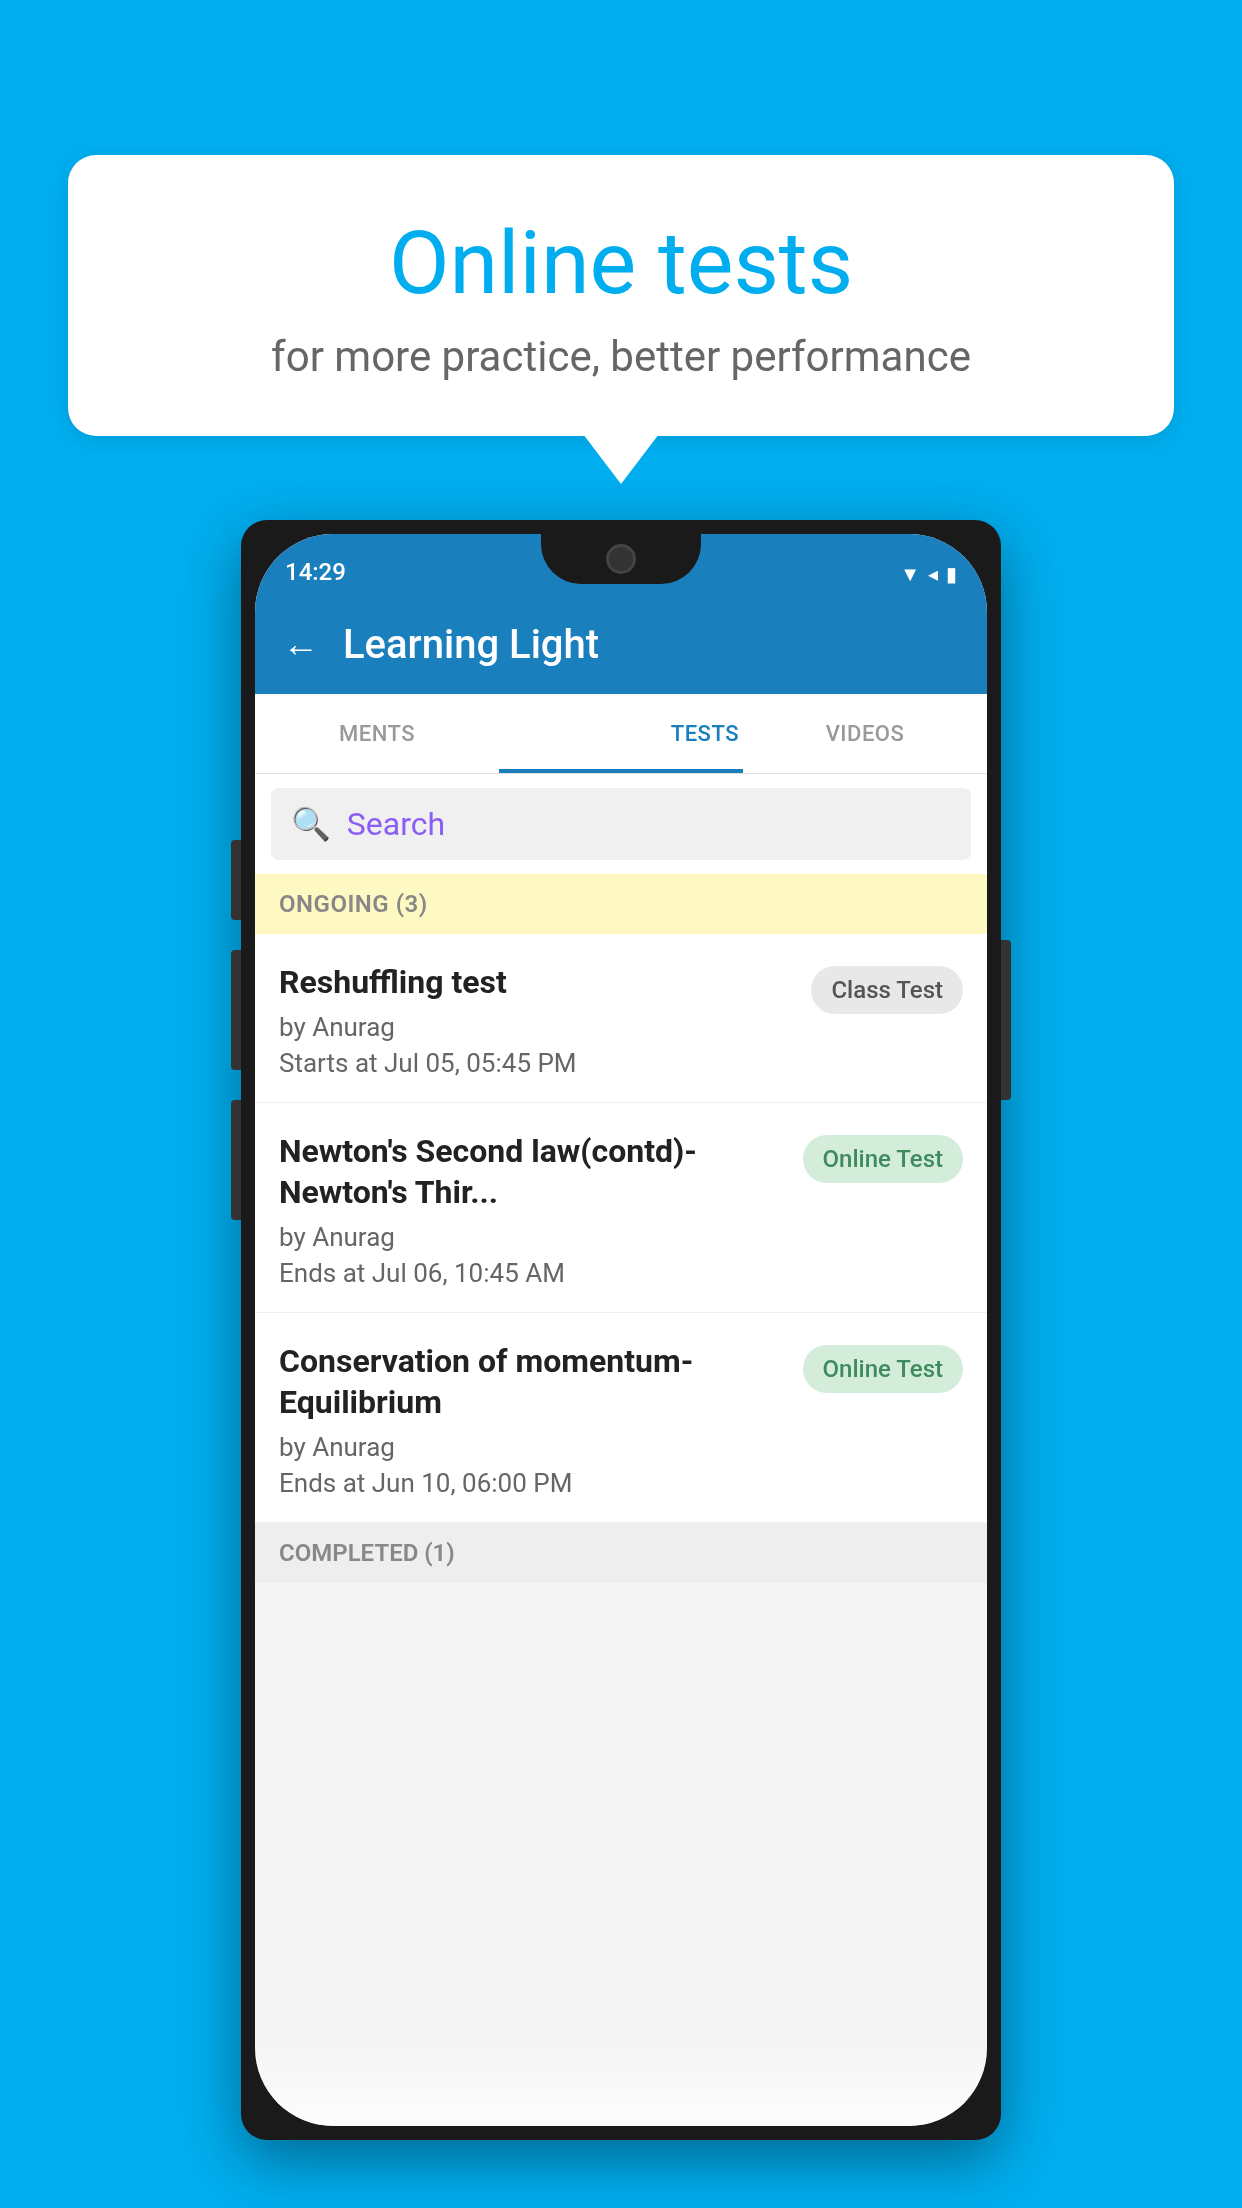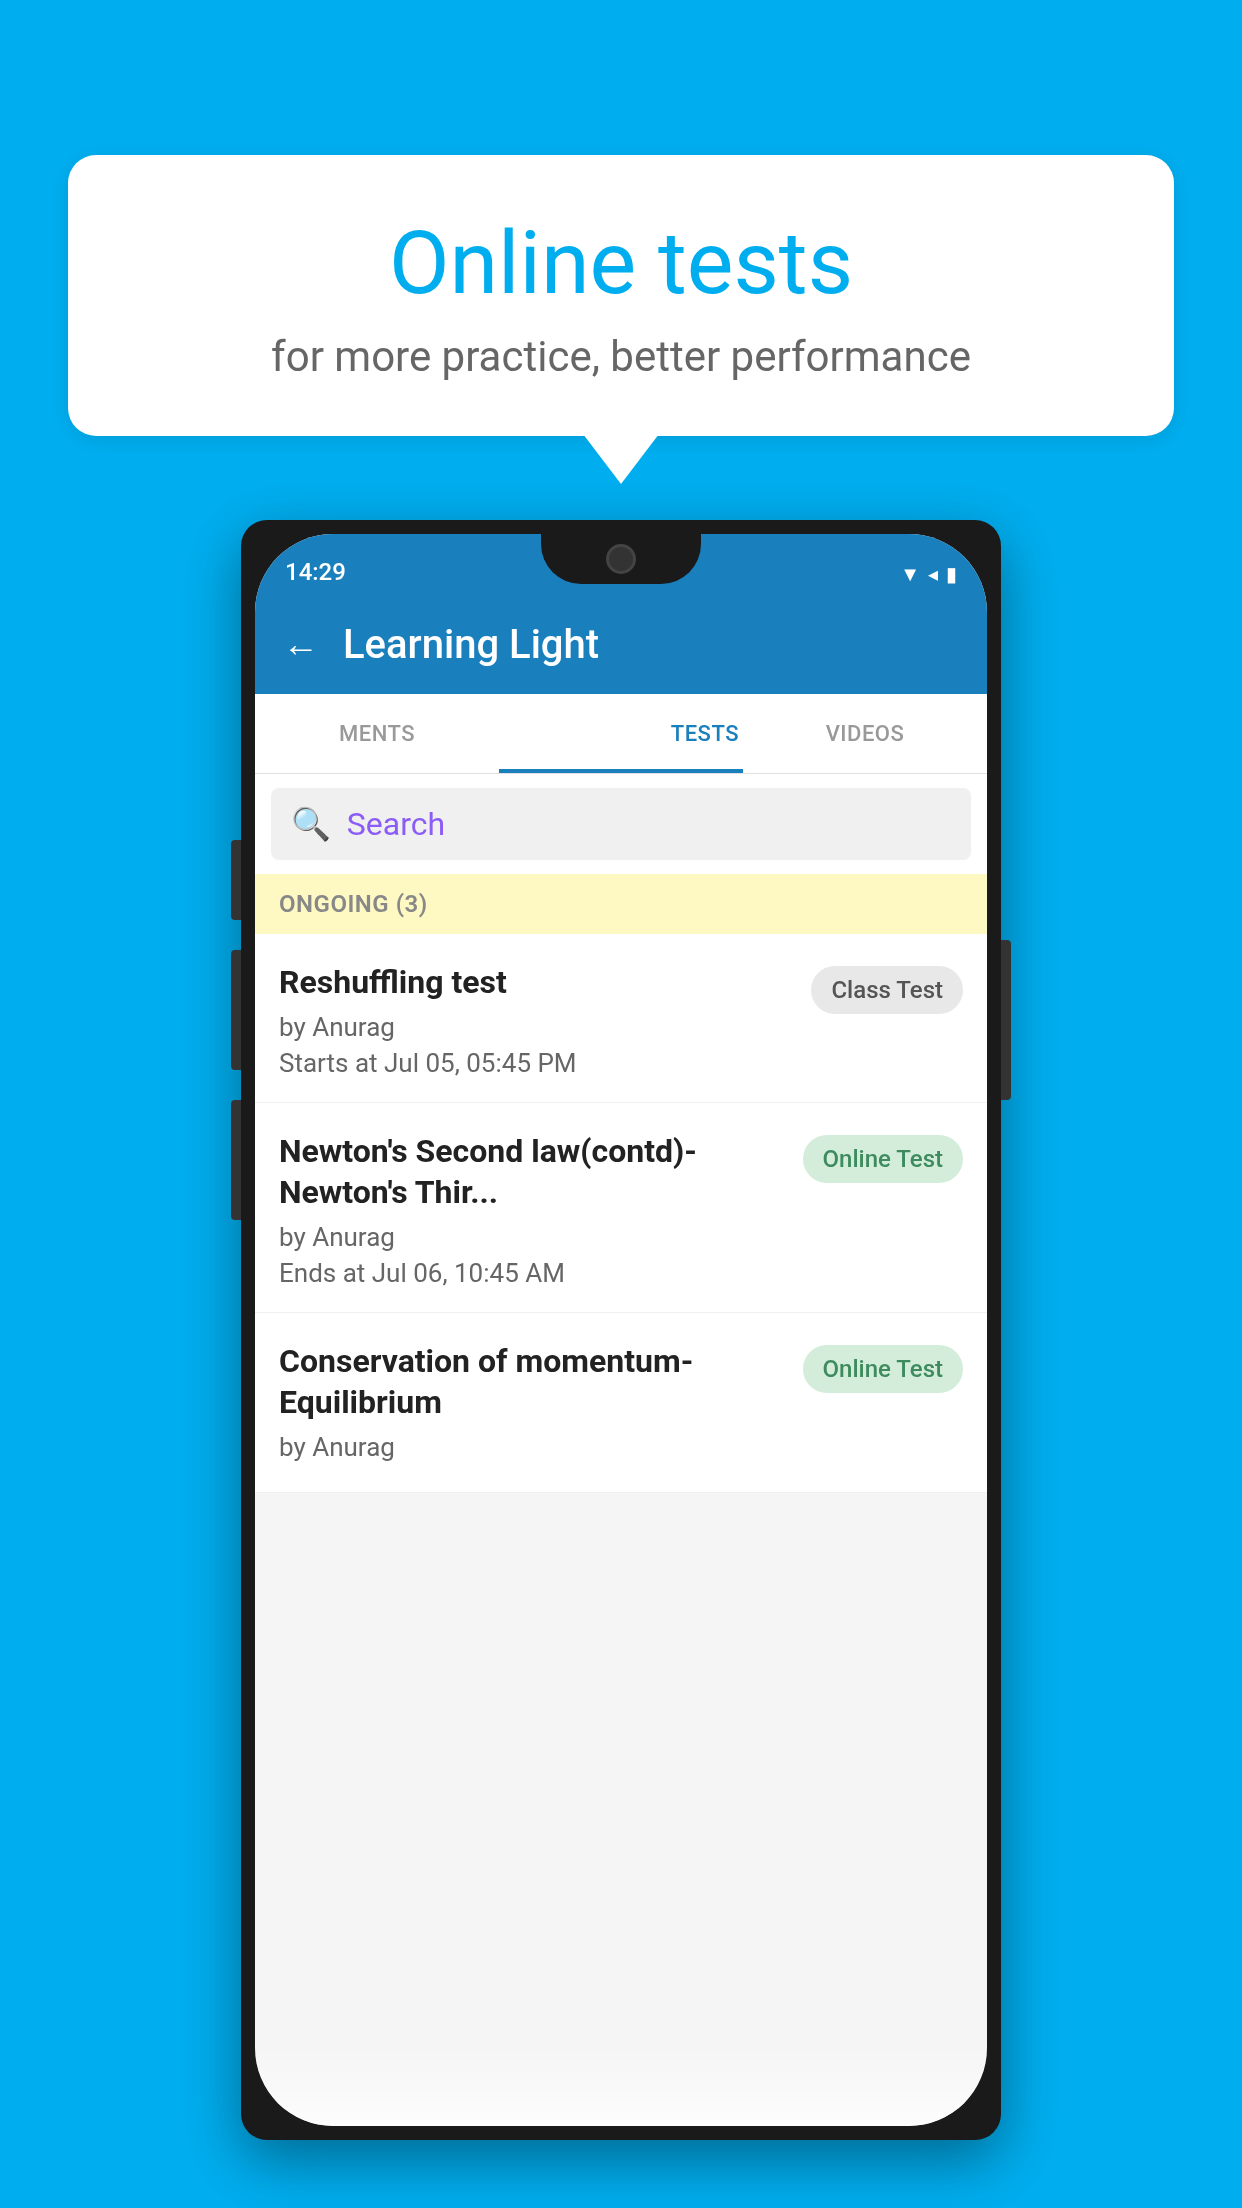--- a/index.html
+++ b/index.html
@@ -445,24 +445,28 @@
             <div class="test-author">by Anurag</div>
             <div class="test-date">Ends at  Jul 06, 10:45 AM</div>
           </div>
           <div class="test-badge badge-online">Online Test</div>
         </div>
 
         <div class="test-item">
           <div class="test-info">
             <div class="test-name">Conservation of momentum-Equilibrium</div>
             <div class="test-author">by Anurag</div>
+            <div class="test-date">Ends at  Jun 10, 06:00 PM</div>
           </div>
           <div class="test-badge badge-online">Online Test</div>
         </div>
 
       </div>
 
+      <div class="completed-bar">
+        <span class="completed-text">COMPLETED (1)</span>
+      </div>
 
       <div class="bottom-fade"></div>
 
     </div>
   </div>
 </div>
 
 </body></html>

